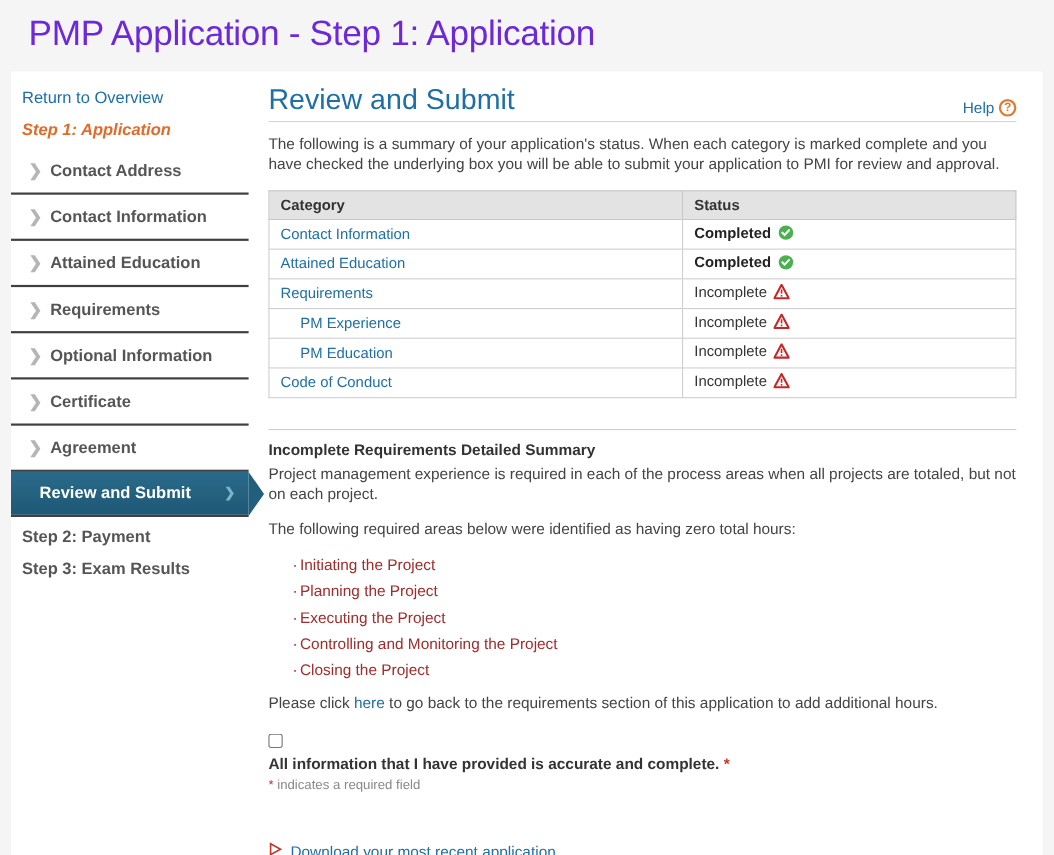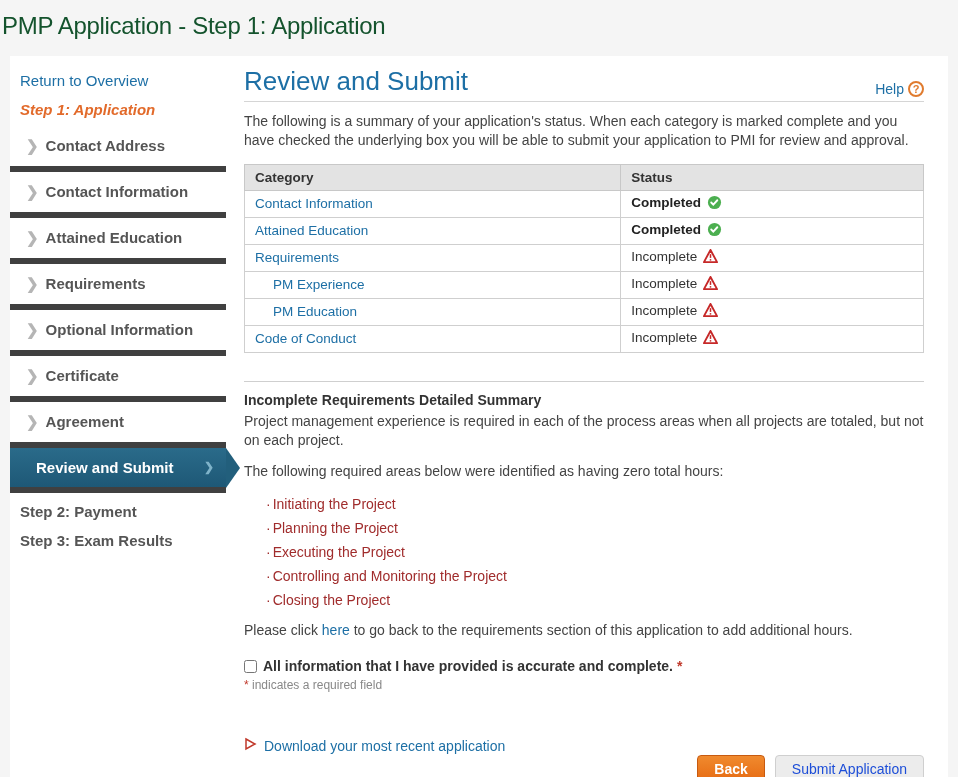--- a/index.html
+++ b/index.html
@@ -1,27 +1,27 @@
 <!DOCTYPE html>
 <html><head>
 <meta charset="utf-8">
 <style>
   * { box-sizing: border-box; margin: 0; padding: 0; }
   body { font-family: "Segoe UI", Tahoma, sans-serif; font-size: 14px; color: #333; background: #f5f5f5; width: 958px; }
   .page { background: #f5f5f5; }
-  .page-title { font-size: 24px; font-weight: 400; color: #14532d; padding: 12px 2px 16px; letter-spacing: -0.3px; }
+  .page-title { font-size: 32px; font-weight: 400; color: #6d28d9; padding: 12px 26px 16px; letter-spacing: -0.3px; }
   .content-card { background: #fff; margin: 0 10px; padding: 0 0 12px; }
   .layout { display: flex; }
   .sidebar { width: 216px; flex-shrink: 0; padding-top: 10px; }
   .main { flex: 1; padding: 10px 24px 0 18px; min-width: 0; }
 
   .return-link { color: #1d6fa5; padding: 6px 6px 6px 10px; font-size: 15px; }
   .step-current { color: #e26a2a; font-weight: 700; padding: 6px 10px; font-size: 15px; font-style: italic; }
   .nav-list { list-style: none; margin-top: 2px; }
-  .nav-item { border-bottom: 6px solid #404040; padding: 11px 6px 11px 16px; color: #555; font-weight: 700; cursor: pointer; font-size: 15px; }
+  .nav-item { border-bottom: 2px solid #404040; padding: 11px 6px 11px 16px; color: #555; font-weight: 700; cursor: pointer; font-size: 15px; }
   .nav-item .chev { color: #b5b5b5; font-size: 15px; margin-right: 7px; display: inline-block; }
   .nav-item.active { background: linear-gradient(#2a6b8a, #1e5876); color: #fff; position: relative; padding-left: 26px; }
   .nav-item.active:after {
     content: ""; position: absolute; right: -14px; top: 0; width: 0; height: 0;
     border-top: 20px solid transparent; border-bottom: 20px solid transparent; border-left: 14px solid #225f7c;
   }
   .nav-item.active .tail-chev { position: absolute; right: 12px; top: 12px; color: #7fb3c9; font-size: 12px; }
   .step-future { color: #555; font-weight: 700; padding: 6px 10px; font-size: 15px; }
   .first-future { border-top: none; margin-top: 4px; }
 
@@ -47,21 +47,21 @@
 
   .sum-title { font-weight: 700; color: #333; margin-bottom: 4px; font-size: 14px; }
   .sum-para { font-size: 14px; color: #444; line-height: 1.35; margin-bottom: 12px; }
   .sum-list { list-style: none; margin: 10px 0 10px 22px; }
   .sum-list li { color: #a02c2c; font-size: 14px; padding: 4px 0; }
   .sum-list li::before { content: "\00b7 "; color: #a02c2c; margin-right: 2px; }
 
   .please-line { font-size: 14px; color: #444; margin: 8px 0 20px; }
   .inline-link { color: #1d6fa5; cursor: pointer; }
 
-  .accuracy-row { display: flex; align-items: center; gap: 6px; font-size: 14px; margin: 2px 0 4px; }
+  .accuracy-row { display: flex; align-items: flex-start; gap: 6px; font-size: 14px; margin: 2px 0 4px; flex-direction: column; }
   .accuracy-row label { font-weight: 700; }
   .req-star { color: #c0392b; }
   .req-note { font-size: 12px; color: #888; margin-bottom: 16px; }
 
   .footer-row { display: flex; justify-content: space-between; align-items: center; margin-top: 12px; padding-bottom: 4px; }
   .download-link { color: #1d6fa5; font-size: 14px; display: inline-flex; align-items: center; gap: 6px; cursor: pointer; }
   .dl-icon { color: #c0392b; font-size: 14px; }
   .btn-group { display: flex; gap: 10px; margin-top: 47px; }
   .btn { border: 1px solid; border-radius: 4px; padding: 5px 16px; font-size: 14px; font-weight: 700; cursor: pointer; }
   .btn-back { background: linear-gradient(#f08a2e, #e66a12); border-color: #c75a10; color: #fff; }

